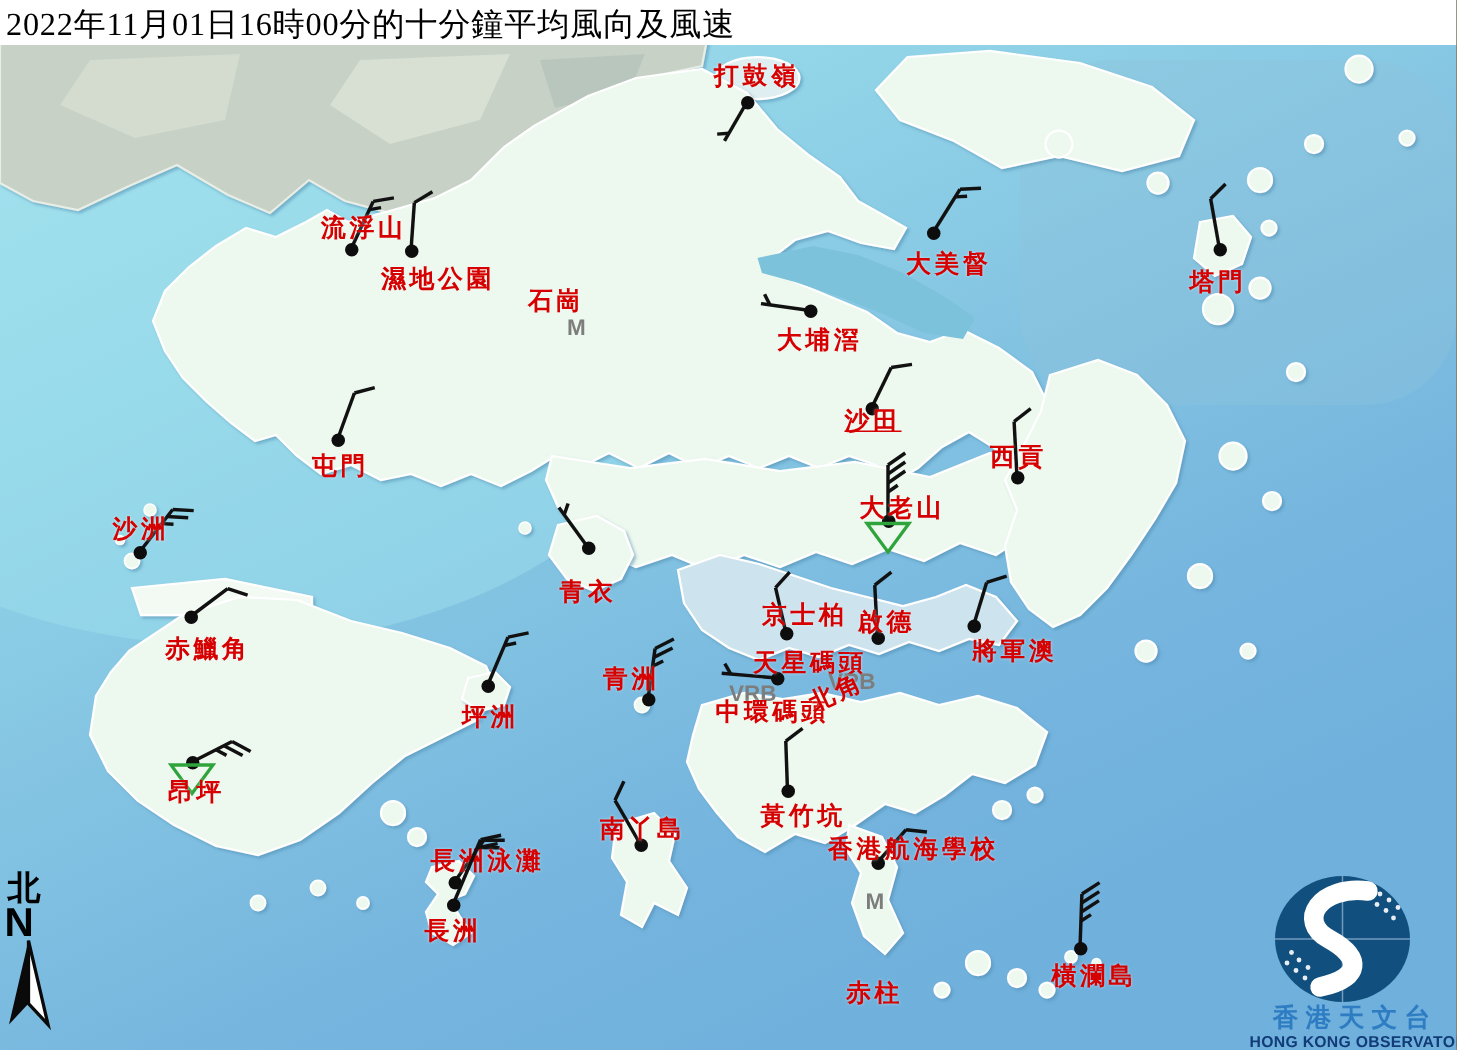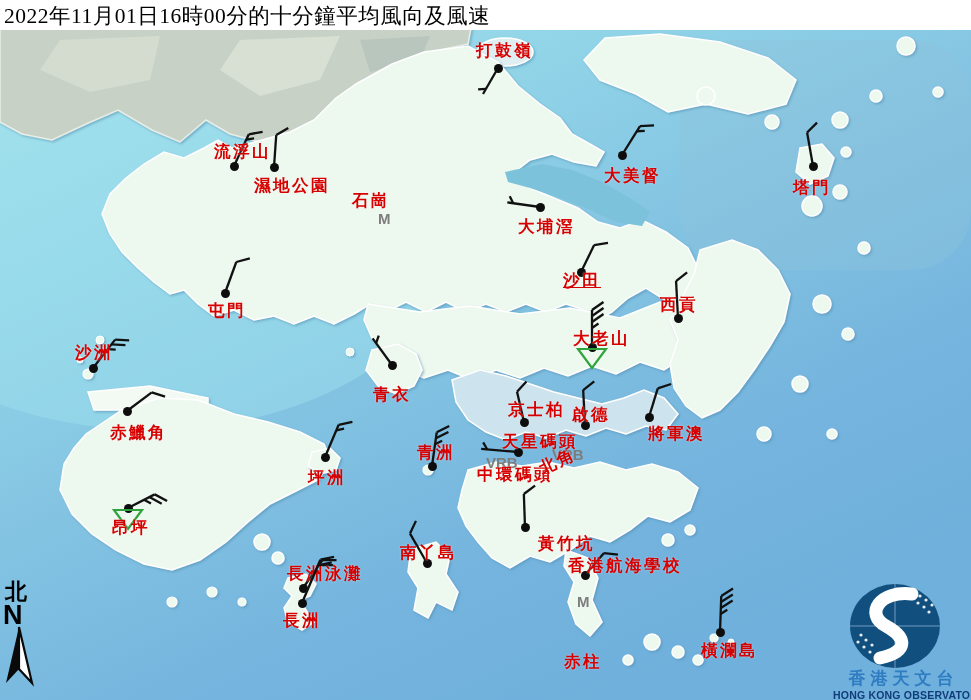--- a/index.html
+++ b/index.html
@@ -357,21 +357,21 @@
       <div class="station">
         <svg width="130" height="130" viewBox="-65 -65 130 130" class="barb-svg" style="left: 367px; top: 401px;">
           <g transform="rotate(8)">
             <line x1="0" y1="0" x2="0" y2="-34" stroke="#111111" stroke-width="2.3"></line>
             <line x1="0" y1="-34" x2="11.5" y2="-42" stroke="#111111" stroke-width="2.3"></line>
             <line x1="0" y1="-28" x2="11.5" y2="-36" stroke="#111111" stroke-width="2.3"></line>
             <line x1="0" y1="-22" x2="6.5" y2="-26.5" stroke="#111111" stroke-width="2.3"></line>
           </g>
         </svg>
         <div class="st-dot" style="left: 427.5px; top: 461.5px;"></div>
-        <div class="st-label" style="left: 417px; top: 444px; text-align: right;">青洲</div>
+        <div class="st-label" style="left: 402px; top: 444px; text-align: right;">青洲</div>
       </div>
       <div class="station">
         <svg width="130" height="130" viewBox="-65 -65 130 130" class="barb-svg" style="left: 63px; top: 443px;">
           <g transform="rotate(63)">
             <line x1="0" y1="0" x2="0" y2="-30" stroke="#111111" stroke-width="2.3"></line>
             <line x1="0" y1="-30" x2="11.5" y2="-38" stroke="#111111" stroke-width="2.3"></line>
             <line x1="0" y1="-24" x2="11.5" y2="-32" stroke="#111111" stroke-width="2.3"></line>
             <line x1="0" y1="-18" x2="6.5" y2="-22.5" stroke="#111111" stroke-width="2.3"></line>
           </g>
         </svg>
@@ -392,21 +392,21 @@
         <div class="st-label" style="left: 400px; top: 544px;">南丫島</div>
       </div>
       <div class="station">
         <svg width="130" height="130" viewBox="-65 -65 130 130" class="barb-svg" style="left: 460px; top: 462px;">
           <g transform="rotate(-2)">
             <line x1="0" y1="0" x2="0" y2="-33" stroke="#111111" stroke-width="2.3"></line>
             <line x1="0" y1="-33" x2="11.5" y2="-41" stroke="#111111" stroke-width="2.3"></line>
           </g>
         </svg>
         <div class="st-dot" style="left: 520.5px; top: 522.5px;"></div>
-        <div class="st-label" style="left: 507px; top: 535px; margin-left: 31px;">黃竹坑</div>
+        <div class="st-label" style="left: 507px; top: 535px;">黃竹坑</div>
       </div>
       <div class="station">
         <svg width="130" height="130" viewBox="-65 -65 130 130" class="barb-svg" style="left: 238px; top: 523px;">
           <g transform="rotate(35)">
             <line x1="0" y1="0" x2="0" y2="-34" stroke="#111111" stroke-width="2.3"></line>
             <line x1="0" y1="-34" x2="11.5" y2="-42" stroke="#111111" stroke-width="2.3"></line>
             <line x1="0" y1="-28" x2="11.5" y2="-36" stroke="#111111" stroke-width="2.3"></line>
           </g>
         </svg>
         <div class="st-dot" style="left: 298.5px; top: 583.5px;"></div>
@@ -424,21 +424,21 @@
         <div class="st-label" style="left: 283px; top: 612px;">長洲</div>
       </div>
       <div class="station">
         <svg width="130" height="130" viewBox="-65 -65 130 130" class="barb-svg" style="left: 520px; top: 510px;">
           <g transform="rotate(41)">
             <line x1="0" y1="0" x2="0" y2="-29" stroke="#111111" stroke-width="2.3"></line>
             <line x1="0" y1="-29" x2="11.5" y2="-37" stroke="#111111" stroke-width="2.3"></line>
           </g>
         </svg>
         <div class="st-dot" style="left: 580.5px; top: 570.5px;"></div>
-        <div class="st-label" style="left: 568px; top: 557px;">香港航海學校</div>
+        <div class="st-label" style="left: 552px; top: 557px;">香港航海學校</div>
       </div>
       <div class="station">
         <div class="st-m" style="left: 577px; top: 593px;">M</div>
         <div class="st-label" style="left: 564px; top: 617px; margin-top: 36px;">赤柱</div>
       </div>
       <div class="station">
         <svg width="130" height="130" viewBox="-65 -65 130 130" class="barb-svg" style="left: 655px; top: 567px;">
           <g transform="rotate(2)">
             <line x1="0" y1="0" x2="0" y2="-36" stroke="#111111" stroke-width="2.3"></line>
             <line x1="0" y1="-36" x2="11.5" y2="-44" stroke="#111111" stroke-width="2.3"></line>

